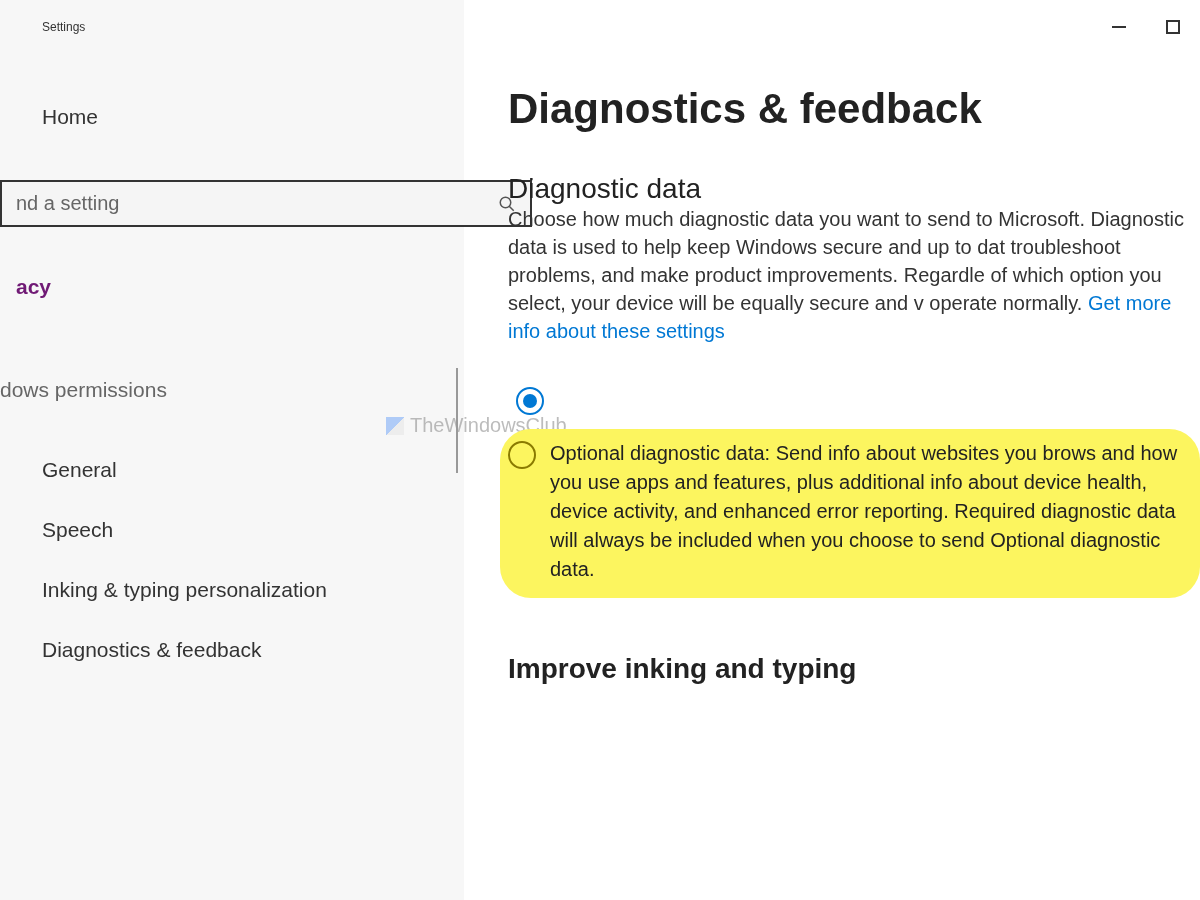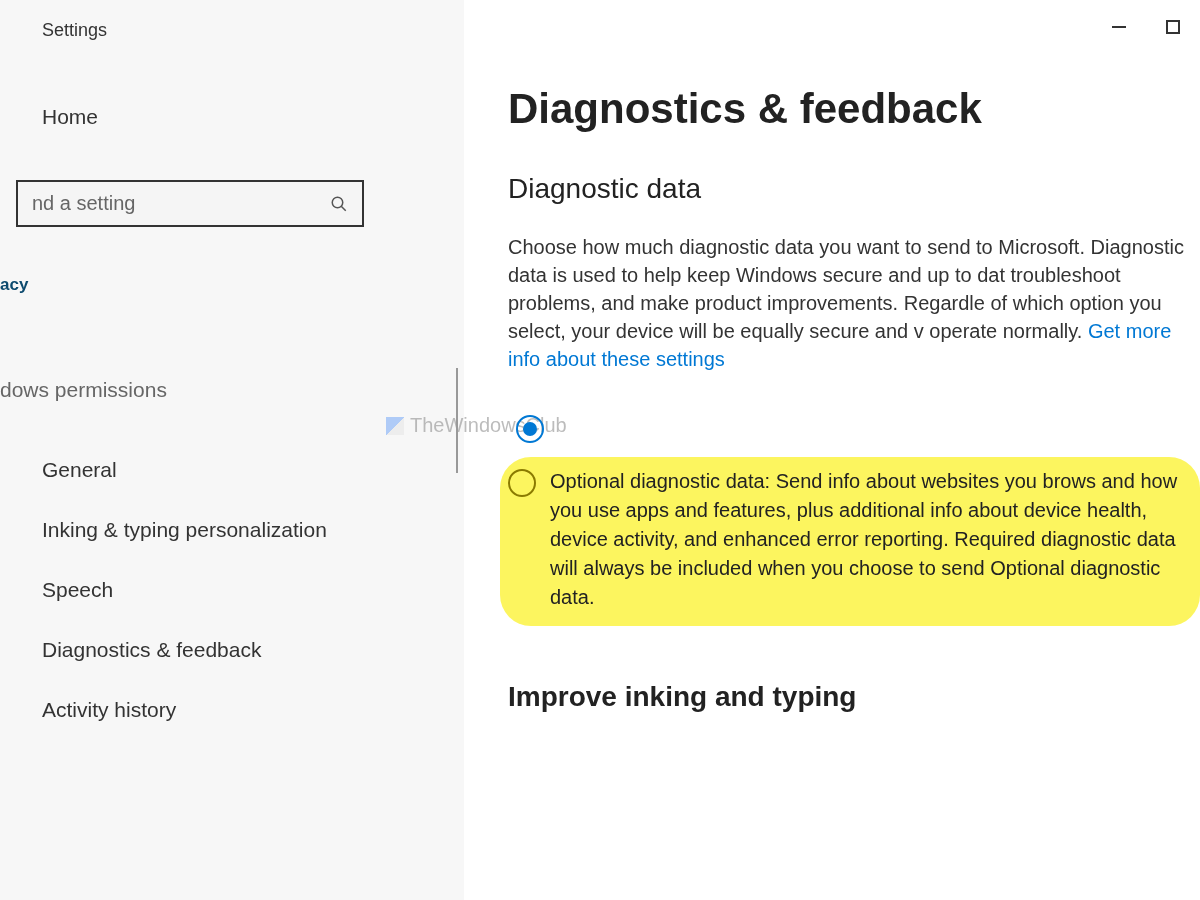--- a/index.html
+++ b/index.html
@@ -30,21 +30,21 @@
     }
     .window-maximize {
       width: 14px;
       height: 14px;
       border: 2px solid #333;
     }
     .app-title {
       position: absolute;
       top: 20px;
       left: 42px;
-      font-size: 18px;
+      font-size: 12px;
       color: #333;
     }
     .home-link {
       position: absolute;
       top: 105px;
       left: 42px;
       font-size: 21px;
       color: #333;
       background: transparent;
       border: none;
@@ -52,50 +52,49 @@
     }
     .home-container {
       display: flex;
       align-items: flex-start;
       gap: 12px;
     }
     .search-container {
       position: absolute;
       top: 180px;
       left: 0;
-      width: 348px;
+      width: 532px;
       display: flex;
       align-items: center;
       border: 2px solid #333;
       padding: 10px 14px;
       background: #f5f5f5;
-      margin-left: 16px;
     }
     .search-input {
       flex: 1;
       border: none;
       background: transparent;
       font-size: 20px;
       color: #666;
       outline: none;
     }
     .search-input::placeholder {
       color: #666;
     }
     .search-icon {
       width: 18px;
       height: 18px;
     }
     .category-label {
       position: absolute;
       top: 275px;
-      left: 0;
-      font-size: 17px;
+      left: 16px;
+      font-size: 21px;
       font-weight: 600;
-      color: #0c4a6e;
+      color: #701a75;
     }
     .section-heading {
       position: absolute;
       top: 378px;
       left: 0;
       font-size: 21px;
       color: #666;
     }
     .divider {
       position: absolute;
@@ -128,21 +127,20 @@
     .page-title {
       font-size: 42px;
       font-weight: 600;
       color: #222;
       margin-bottom: 40px;
     }
     .subsection-title {
       font-size: 28px;
       font-weight: 400;
       color: #222;
-      margin-bottom: 28px;
     }
     .description-text {
       font-size: 20px;
       color: #333;
       line-height: 1.4;
       margin-bottom: 4px;
     }
     .info-link {
       color: #0078d4;
       text-decoration: none;
@@ -250,24 +248,23 @@
 </div>
 
 <div class="category-label">acy</div>
 
 <div class="section-heading">dows permissions</div>
 
 <div class="divider"></div>
 
 <ul class="nav-list">
   <li class="nav-item">General</li>
+  <li class="nav-item">Speech</li>
   <li class="nav-item">Inking &amp; typing personalization</li>
-  <li class="nav-item">Speech</li>
   <li class="nav-item">Diagnostics &amp; feedback</li>
-  <li class="nav-item">Activity history</li>
 </ul>
 
 <div class="watermark">
   <div class="watermark-icon"></div>
   <span>TheWindowsClub</span>
 </div>
 
 <div class="main-content">
   <h1 class="page-title">Diagnostics &amp; feedback</h1>
 

